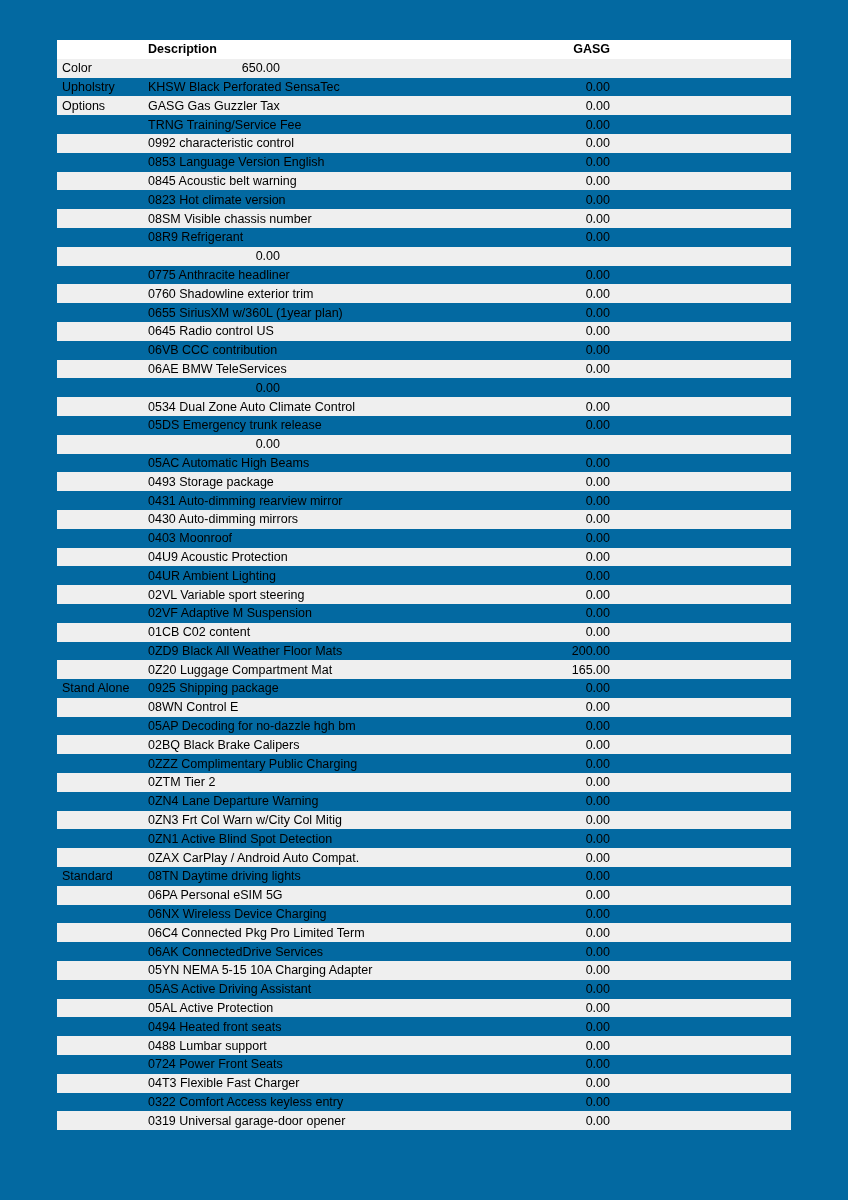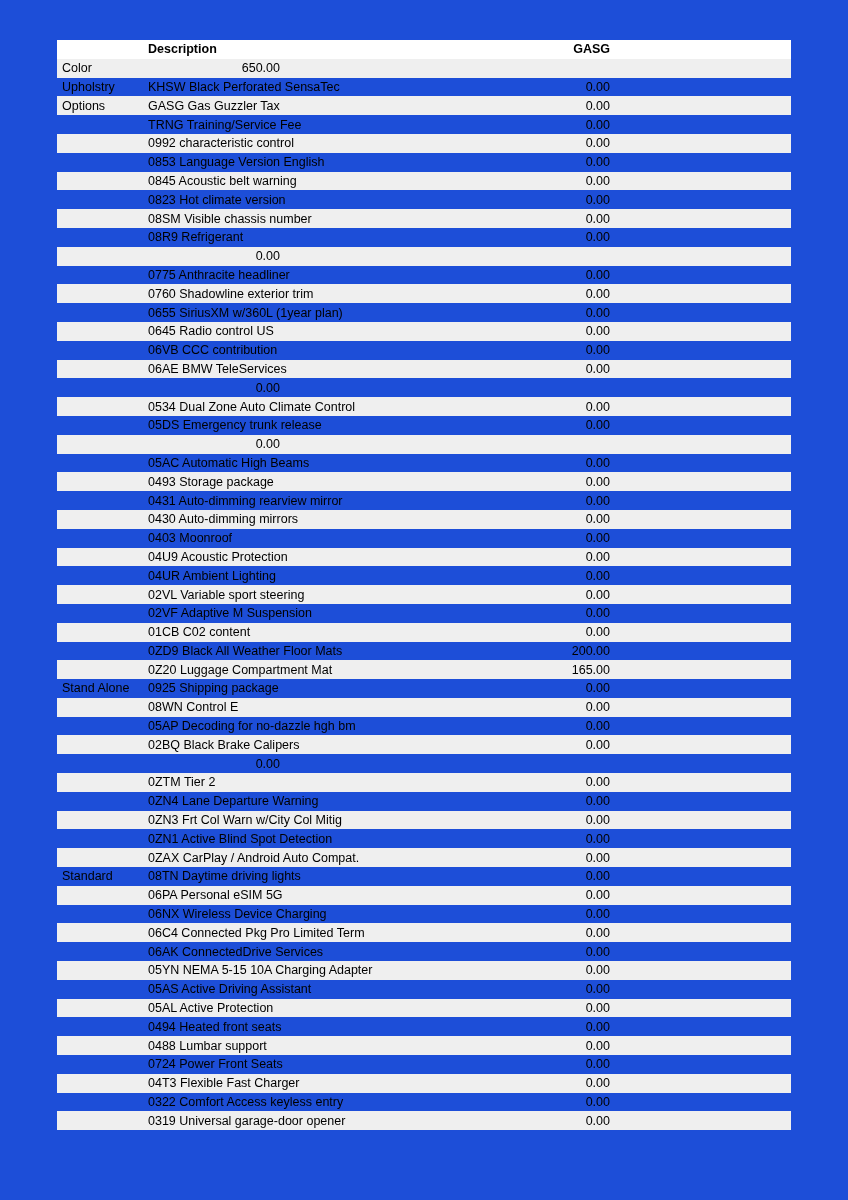--- a/index.html
+++ b/index.html
@@ -12,21 +12,21 @@
     height: 1200px;
     font-family: "Liberation Sans", sans-serif;
     font-size: 12.5px;
     color: #000000;
     overflow: hidden;
   }
   .sheet {
     position: relative;
     width: 848px;
     height: 1200px;
-    background: #1d4ed8;
+    background: #0369a1;
   }
   .pricing-table {
     position: absolute;
     left: 57px;
     top: 40px;
     width: 734px;
   }
   .row {
     display: flex;
     align-items: center;
@@ -287,20 +287,21 @@
           <div class="col-fill"></div>
         </div>
         <div class="row alt">
           <div class="col-cat"></div>
           <div class="col-desc">02BQ Black Brake Calipers</div>
           <div class="col-msrp">0.00</div>
           <div class="col-fill"></div>
         </div>
         <div class="row">
           <div class="col-cat"></div>
+          <div class="col-desc">0ZZZ Complimentary Public Charging</div>
           <div class="col-msrp">0.00</div>
           <div class="col-fill"></div>
         </div>
         <div class="row alt">
           <div class="col-cat"></div>
           <div class="col-desc">0ZTM Tier 2</div>
           <div class="col-msrp">0.00</div>
           <div class="col-fill"></div>
         </div>
         <div class="row">

